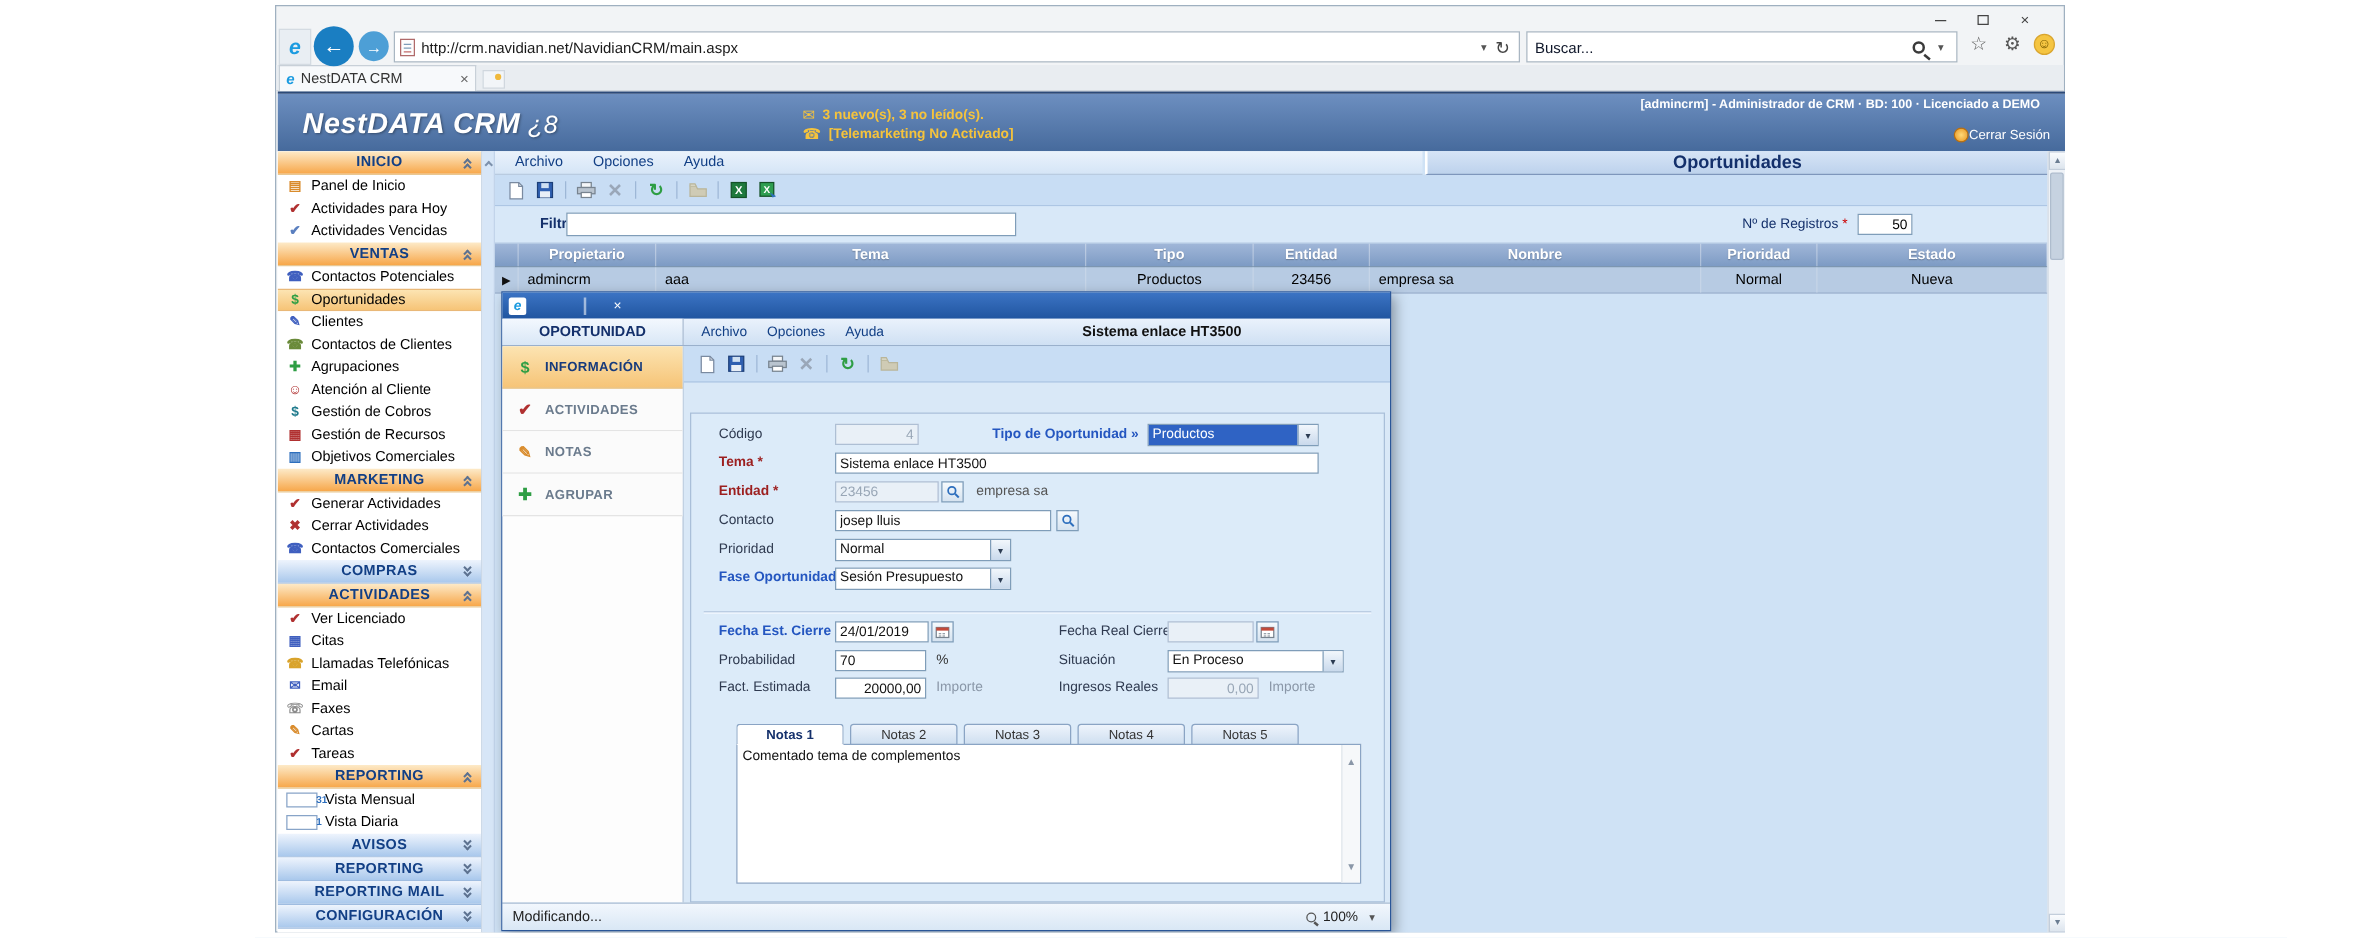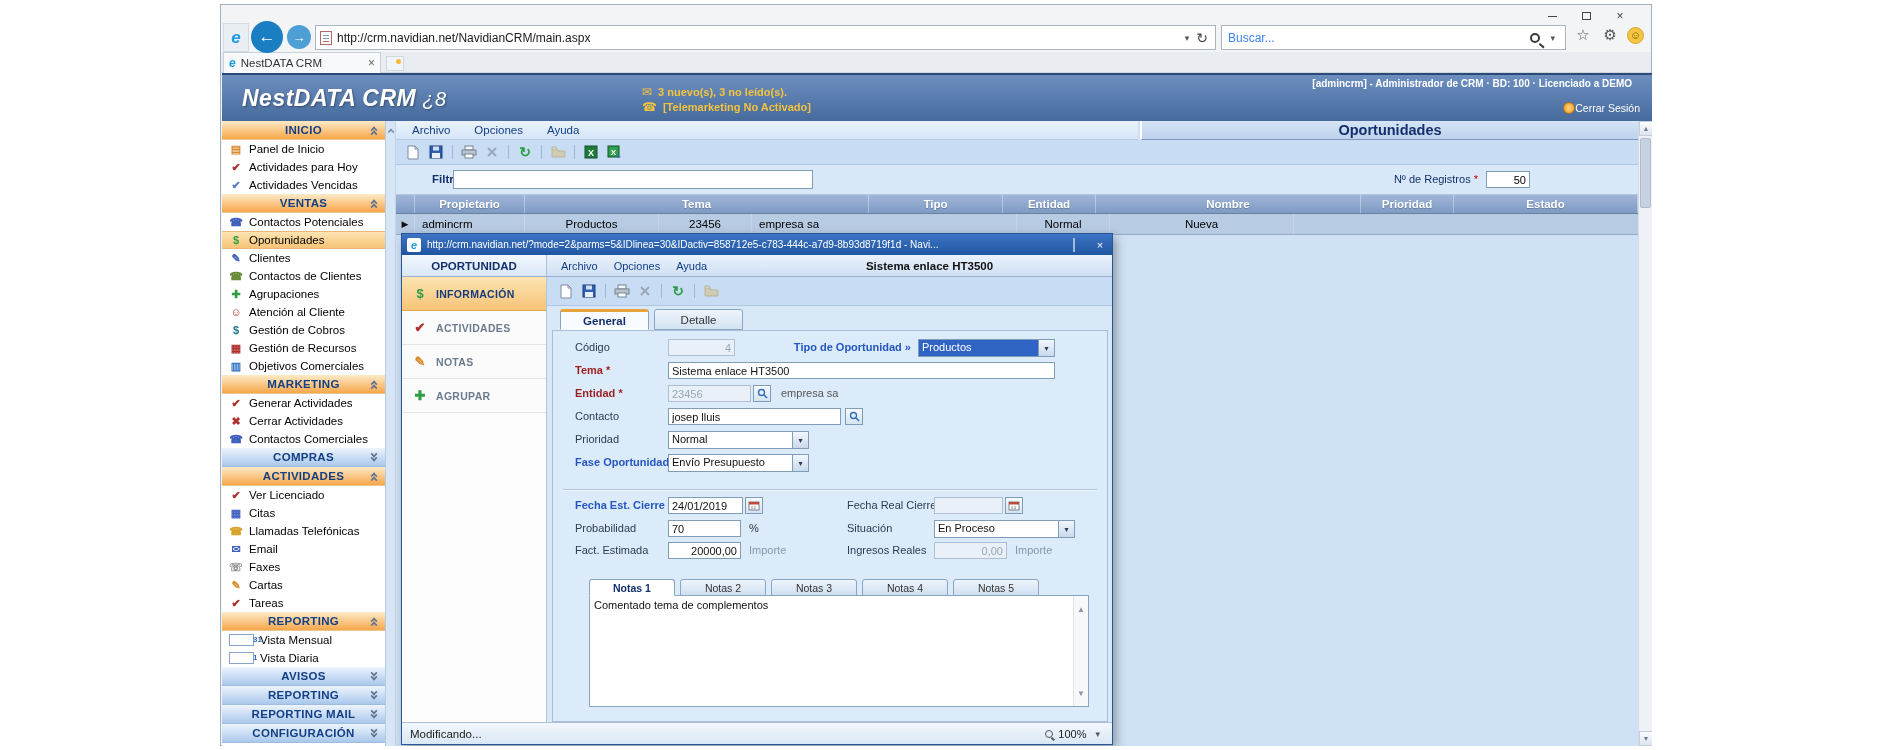--- a/index.html
+++ b/index.html
@@ -27,21 +27,21 @@
              border:1px solid #a9b6c2; display:flex; align-items:center; padding:0 4px; }
   .pg-ico { width:12px; height:14px; border:1px solid #b06a6a; background:#fdfdfd; margin-right:5px;
             position:relative; flex:0 0 auto; }
   .pg-ico::after { content:""; position:absolute; left:2px; top:3px; width:6px; height:1px;
             background:#7e9db9; box-shadow:0 3px 0 #7e9db9, 0 6px 0 #c26a6a; }
   .url-text { flex:1; font-size:12px; color:#1a1a1a; white-space:nowrap; overflow:hidden; }
   .caret { color:#555; font-size:9px; padding:0 4px; }
   .refr { color:#444; font-size:14px; padding:0 3px; }
   .search-box { position:absolute; left:1000px; top:2px; width:345px; height:25px; background:#fff;
                 border:1px solid #a9b6c2; display:flex; align-items:center; padding:0 6px; }
-  .search-text { flex:1; font-size:12px; color:#3b82f6; }
+  .search-text { flex:1; font-size:12px; color:#0f172a; }
   .mag { width:10px; height:10px; border:2px solid #3a3a3a; border-radius:50%; position:relative; margin-right:6px; }
   .mag::after { content:""; position:absolute; left:8px; top:8px; width:6px; height:2px; background:#3a3a3a;
                 transform:rotate(40deg); transform-origin:0 0; }
   .chrome-icons { position:absolute; left:1352px; top:3px; display:flex; gap:7px; align-items:center; }
   .ci { font-size:15px; color:#555; width:20px; text-align:center; }
   .smiley { width:17px; height:17px; border-radius:50%; background:#f5c542; border:1px solid #d9a52e;
             color:#7a5c00; font-size:11px; display:flex; align-items:center; justify-content:center; }
   .tab-row { position:absolute; left:0; top:47px; width:100%; height:21px; background:#e9edf1;
              border-bottom:1px solid #cfd6dd; }
   .tab { position:absolute; left:2px; top:0; width:158px; height:21px; background:#f7f9fb;
@@ -549,20 +549,21 @@
             <div class="gh-cell" style="width: 344px;">Tema</div>
             <div class="gh-cell" style="width: 134px;">Tipo</div>
             <div class="gh-cell" style="width: 93px;">Entidad</div>
             <div class="gh-cell" style="width: 265px;">Nombre</div>
             <div class="gh-cell" style="width: 93px;">Prioridad</div>
             <div class="gh-cell" style="width: 184px;">Estado</div>
           </div>
       <div class="grid-row" id="gridRow">
             <div class="gr-cell gr-marker" style="width: 19px;">▶</div>
             <div class="gr-cell l" style="width: 110px;">admincrm</div>
+            <div class="gr-cell l" style="width: 344px;">aaa</div>
             <div class="gr-cell c" style="width: 134px;">Productos</div>
             <div class="gr-cell c" style="width: 93px;">23456</div>
             <div class="gr-cell l" style="width: 265px;">empresa sa</div>
             <div class="gr-cell c" style="width: 93px;">Normal</div>
             <div class="gr-cell c" style="width: 184px;">Nueva</div>
           </div>
       <div style="position:absolute;left:0;top:114px;right:14px;bottom:0;background:#cfe2f5;"></div>
 
       <div class="v-scroll">
         <div class="vs-btn" style="top:0;">
@@ -570,21 +571,20 @@
             </div>
         <div class="vs-thumb"></div>
         <div class="vs-btn" style="bottom:0;">
               <span>▼</span>
             </div>
       </div>
 
       <div class="modal" style="left:5px;top:112px;">
         <div class="m-title">
           <span class="m-ie">e</span>
-          <span class="m-url">http://crm.navidian.net/?mode=2&amp;parms=5&amp;IDlinea=30&amp;IDactiv=858712e5-c783-444c-a7d9-8b93d8719f1d - Navi...</span>
           <span class="m-wbtns">
             <span class="m-wb"><span class="minbar"></span></span>
             <span class="m-wb"><span class="maxbox"></span></span>
             <span class="m-wb">×</span>
           </span>
         </div>
         <div class="m-header">
           <div class="m-applabel">OPORTUNIDAD</div>
           <div class="m-menu">
             <span>Archivo</span>
@@ -646,24 +646,20 @@
               </span>
           <span class="tbsep"></span>
           <span class="tbi dis">
                 <svg width="15" height="12" viewBox="0 0 15 12">
                   <path d="M1 3h5l1 2h7v6H1z" fill="#d8b66a" stroke="#a8862e"></path>
                   <path d="M1 3V1h4l1 2" fill="#e8cc8a" stroke="#a8862e"></path>
                 </svg>
               </span>
         </div>
 
-        <div class="m-tabs">
-          <div class="m-tab active" style="left:13px;">General</div>
-          <div class="m-tab" style="left:107px;">Detalle</div>
-        </div>
 
         <div class="m-panel">
 
           <div class="fr" style="top:8px;">
             <span class="flbl">Código</span>
             <input class="finp dis ta-r" style="left: 115px; width: 67px;" disabled="" value="4">
             <span class="flbl link" style="left:230px;width:128px;text-align:right;">Tipo de Oportunidad »</span>
             <div class="combo focus" style="left:365px;width:137px;">
               <span class="cval">Productos</span>
               <span class="cbtn">▾</span>
@@ -702,21 +698,21 @@
             <span class="flbl">Prioridad</span>
             <div class="combo" style="left:115px;width:141px;">
               <span class="cval">Normal</span>
               <span class="cbtn">▾</span>
             </div>
           </div>
 
           <div class="fr" style="top:123px;">
             <span class="flbl link">Fase Oportunidad »</span>
             <div class="combo" style="left:115px;width:141px;">
-              <span class="cval">Envío Presupuesto</span>
+              <span class="cval">Sesión Presupuesto</span>
               <span class="cbtn">▾</span>
             </div>
           </div>
 
           <div class="sep-line"></div>
 
           <div class="fr" style="top:166px;">
             <span class="flbl link">Fecha Est. Cierre »</span>
             <input class="finp" style="left: 115px; width: 75px;" value="24/01/2019">
             <span class="sqbtn" style="left:192px;">

